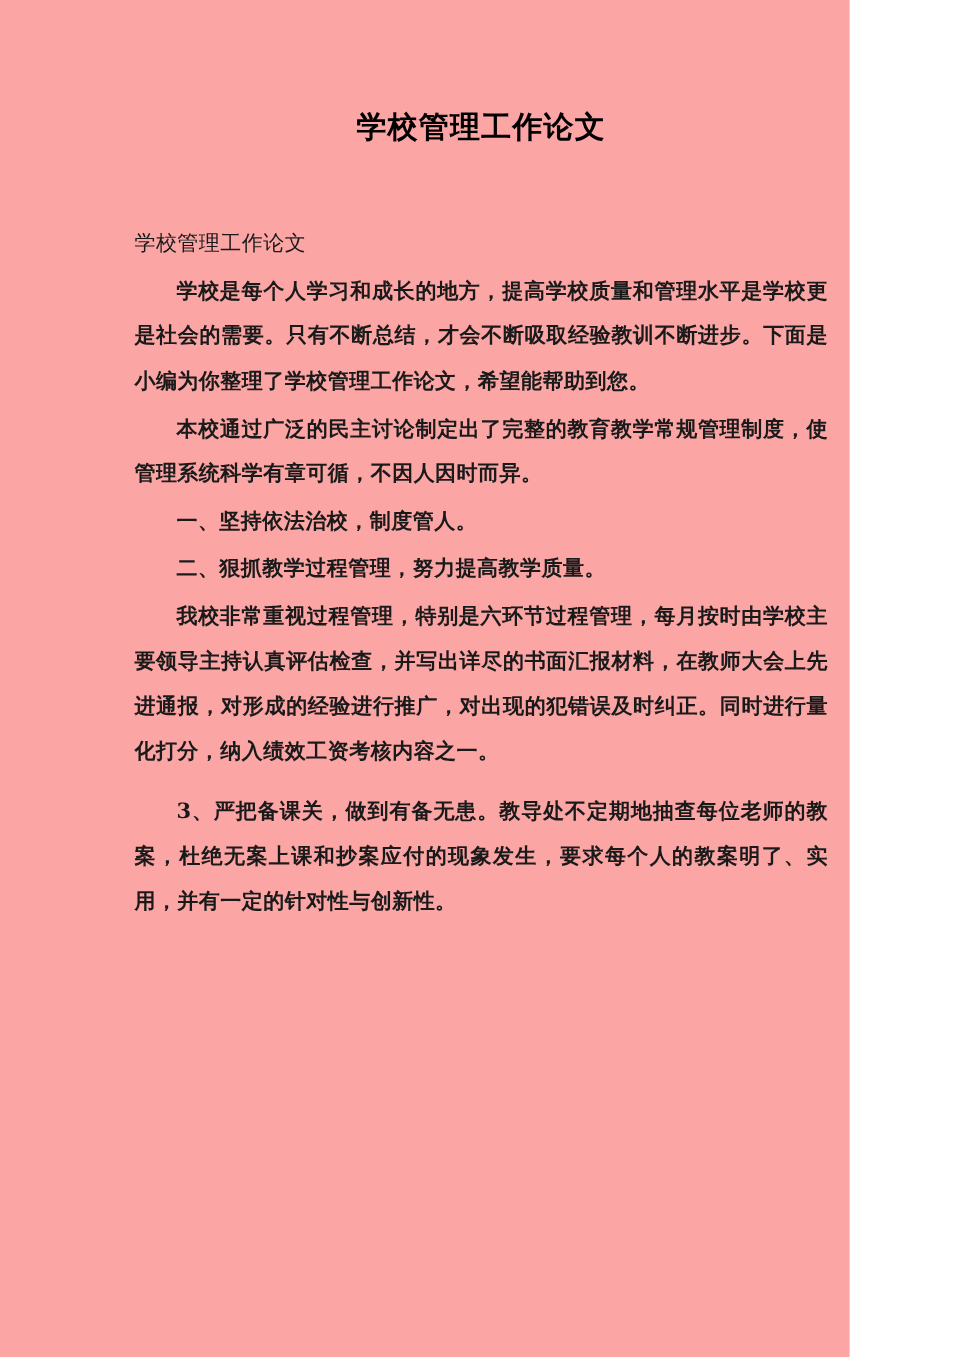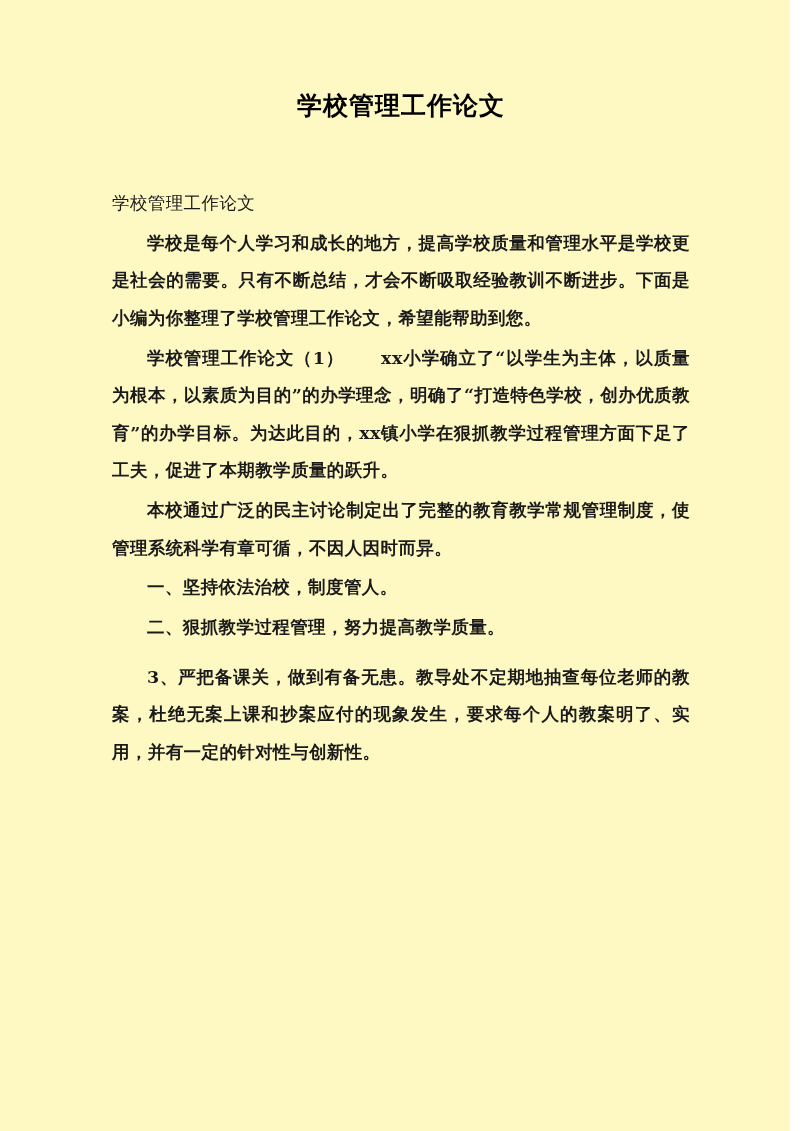--- a/index.html
+++ b/index.html
@@ -4,23 +4,23 @@
 <style>
   html, body {
     margin: 0;
     padding: 0;
     background: #ffffff;
   }
   body {
     font-family: "DejaVu Sans", sans-serif;
   }
   .page {
-    width: 790px;
+    width: 708px;
     height: 1131px;
-    background: #fef9c3;
+    background: #fca5a5;
     position: relative;
     box-sizing: border-box;
     overflow: hidden;
     padding-left: 25px;
   }
   .doc-body {
     position: absolute;
     left: 112px;
     top: 88px;
     width: 578px;
@@ -57,27 +57,27 @@
 
 <div class="page">
   <div class="doc-body">
 
     <h1 class="doc-title">学校管理工作论文</h1>
 
     <p class="para">学校管理工作论文</p>
 
     <p class="para indent">学校是每个人学习和成长的地方，提高学校质量和管理水平是学校更是社会的需要。只有不断总结，才会不断吸取经验教训不断进步。下面是小编为你整理了学校管理工作论文，希望能帮助到您。</p>
 
-    <p class="para indent">学校管理工作论文（1）　　xx小学确立了“以学生为主体，以质量为根本，以素质为目的”的办学理念，明确了“打造特色学校，创办优质教育”的办学目标。为达此目的，xx镇小学在狠抓教学过程管理方面下足了工夫，促进了本期教学质量的跃升。</p>
 
     <p class="para indent">本校通过广泛的民主讨论制定出了完整的教育教学常规管理制度，使管理系统科学有章可循，不因人因时而异。</p>
 
     <p class="para indent">一、坚持依法治校，制度管人。</p>
 
     <p class="para indent">二、狠抓教学过程管理，努力提高教学质量。</p>
 
+    <p class="para indent">我校非常重视过程管理，特别是六环节过程管理，每月按时由学校主要领导主持认真评估检查，并写出详尽的书面汇报材料，在教师大会上先进通报，对形成的经验进行推广，对出现的犯错误及时纠正。同时进行量化打分，纳入绩效工资考核内容之一。</p>
 
     <div class="spacer-sm"></div>
 
     <p class="para indent">3、严把备课关，做到有备无患。教导处不定期地抽查每位老师的教案，杜绝无案上课和抄案应付的现象发生，要求每个人的教案明了、实用，并有一定的针对性与创新性。</p>
 
   </div>
 </div>
 
 </body></html>

